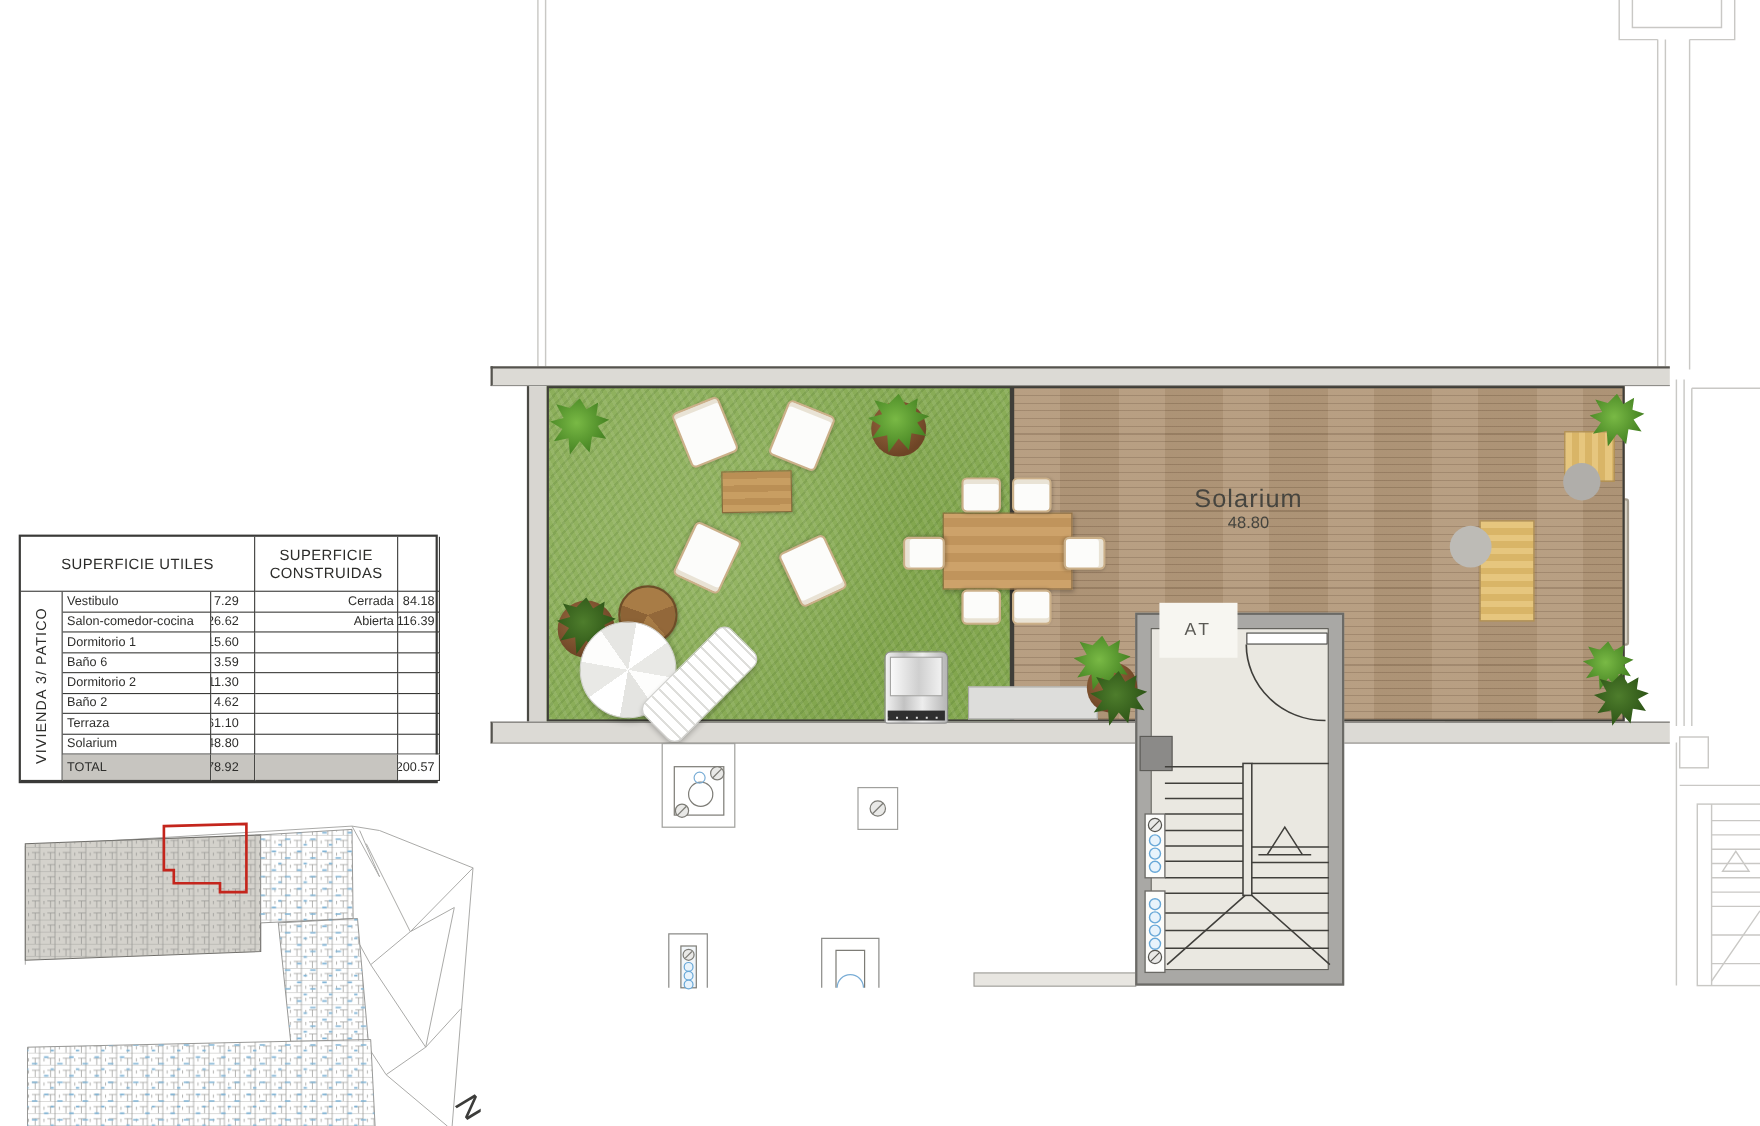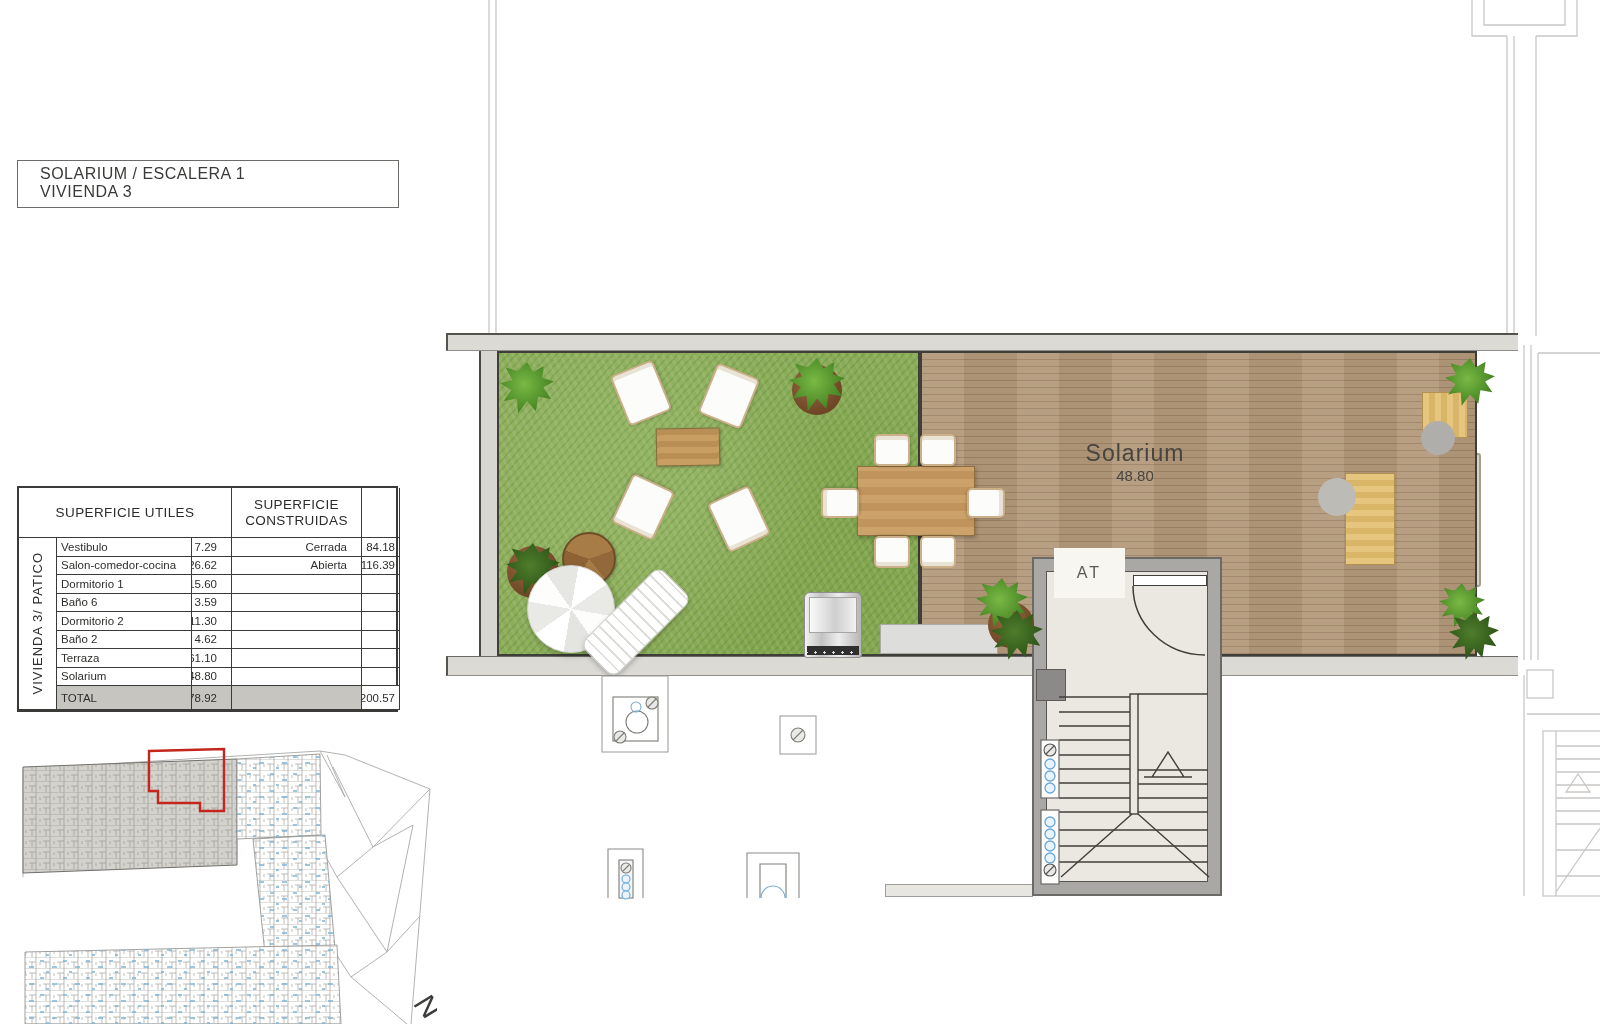--- a/index.html
+++ b/index.html
@@ -23,21 +23,21 @@
                     display:flex;align-items:center;box-sizing:border-box;overflow:hidden;}
   .hdr{justify-content:center;text-align:center;font-size:13.5px;letter-spacing:.4px;color:#2c2c2a;}
   .hdr-left{grid-column:1/4;}
   .hdr-right{grid-column:4/5;line-height:1.15;text-align:center;}
   .hdr-rv{grid-column:5/6;}
   .side-label{grid-column:1;grid-row:2/11;justify-content:center;}
   .side-label span{writing-mode:vertical-rl;transform:rotate(180deg);font-size:13px;
                    letter-spacing:1px;color:#2c2c2a;white-space:nowrap;}
   .c-name{padding-left:4px;}
   .c-val{justify-content:flex-end;padding-right:14px;}
-  .c-rlab{justify-content:flex-end;padding-right:14px;}
+  .c-rlab{justify-content:flex-end;padding-right:3px;}
   .c-rval{justify-content:flex-end;padding-right:4px;}
   .total-row{background:#c7c5c0;font-size:11.5px;}
   .rv-white{background:#fff;}
 
   .disclaimer{left:17px;top:712px;width:428px;font-size:11px;line-height:1.3;color:#2d2d2b;z-index:6;}
 
   
   .wallband{background:#dcdad5;border-top:2.5px solid #55534e;border-bottom:1px solid #8f8e8a;box-sizing:border-box;z-index:2;}
   .grass{background:
       repeating-linear-gradient(63deg, rgba(255,255,255,.07) 0 3px, rgba(0,0,0,0) 3px 7px),
@@ -251,24 +251,20 @@
       <path d="M760,898 V864 H786 V898" stroke="#7d7c76"></path>
       <path d="M761,898 A12,12 0 0 1 785,898" stroke="#79add6"></path>
     </g>
   </svg>
 
   <div class="abs room-label" style="left:1050px;top:440px;width:170px">
     <div class="rl1">Solarium</div>
     <div class="rl2">48.80</div>
   </div>
 
-  <div class="abs title-box">
-    <div class="t1">SOLARIUM / ESCALERA 1</div>
-    <div class="t2">VIVIENDA 3</div>
-  </div>
 
   <div class="abs area-table">
     <div class="hdr hdr-left">SUPERFICIE UTILES</div>
     <div class="hdr hdr-right">SUPERFICIE CONSTRUIDAS</div>
     <div class="hdr hdr-rv"></div>
 
     <div class="side-label">
         <span>VIVIENDA  3/ PATICO</span>
       </div>
 

